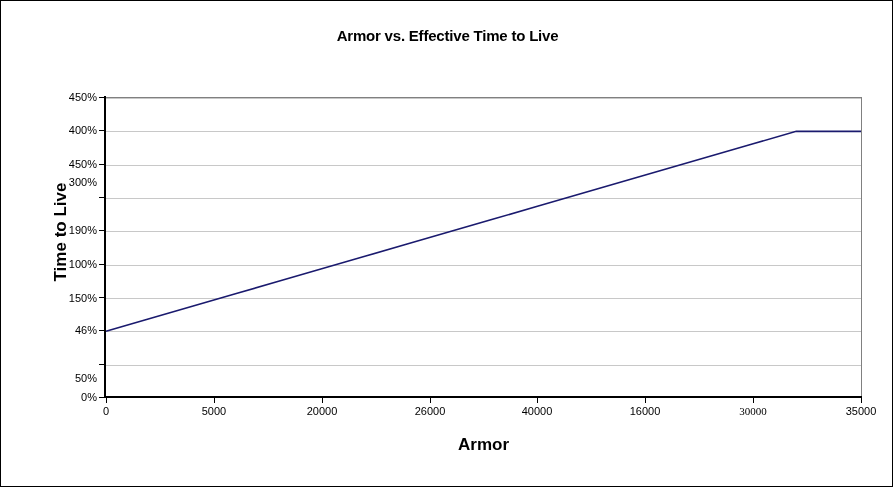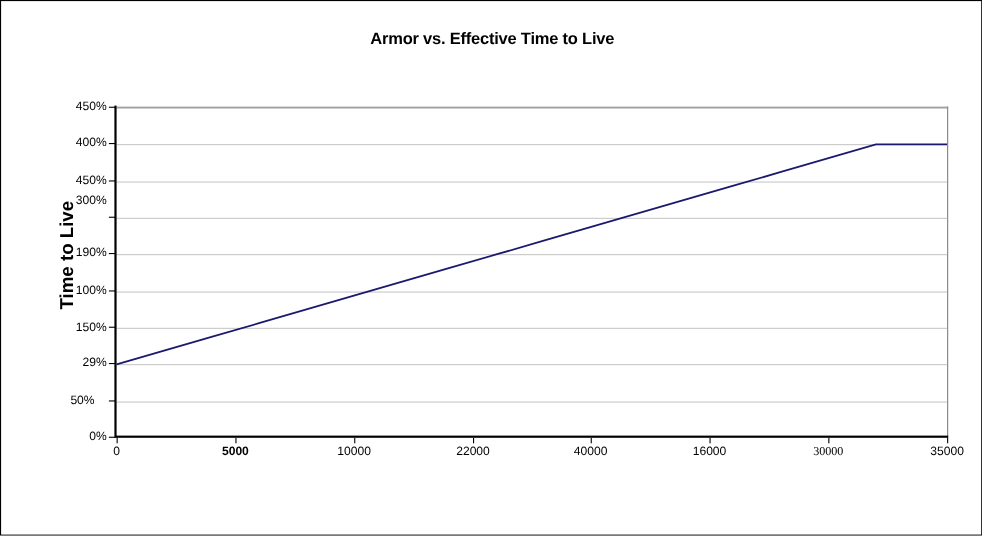--- a/index.html
+++ b/index.html
@@ -187,22 +187,22 @@
       <div class="y-tick-mark" style="top: 296px;"></div>
       <div class="y-tick-mark" style="top: 263px;"></div>
       <div class="y-tick-mark" style="top: 229px;"></div>
       <div class="y-tick-mark" style="top: 196px;"></div>
       <div class="y-tick-mark" style="top: 163px;"></div>
       <div class="y-tick-mark" style="top: 129px;"></div>
       <div class="y-tick-mark" style="top: 96px;"></div>
     </div>
   <div id="y-tick-labels">
       <div class="y-tick-label" style="top: 391px;">0%</div>
-      <div class="y-tick-label" style="top: 358px; text-align: center;">50%</div>
-      <div class="y-tick-label" style="top: 324px;">29%</div>
+      <div class="y-tick-label" style="top: 372px;">50%</div>
+      <div class="y-tick-label" style="top: 324px;">46%</div>
       <div class="y-tick-label" style="top: 292px;">150%</div>
       <div class="y-tick-label" style="top: 258px;">100%</div>
       <div class="y-tick-label" style="top: 224px;">190%</div>
       <div class="y-tick-label" style="top: 176px;">300%</div>
       <div class="y-tick-label" style="top: 158px;">450%</div>
       <div class="y-tick-label" style="top: 124px;">400%</div>
       <div class="y-tick-label" style="top: 91px;">450%</div>
     </div>
 
   <div id="x-ticks">
@@ -210,25 +210,26 @@
       <div class="x-tick-mark" style="left: 213px;"></div>
       <div class="x-tick-mark" style="left: 321px;"></div>
       <div class="x-tick-mark" style="left: 429px;"></div>
       <div class="x-tick-mark" style="left: 536px;"></div>
       <div class="x-tick-mark" style="left: 644px;"></div>
       <div class="x-tick-mark" style="left: 752px;"></div>
       <div class="x-tick-mark" style="left: 860px;"></div>
     </div>
   <div id="x-tick-labels">
       <div class="x-tick-label" style="left: 105px;">0</div>
-      <div class="x-tick-label" style="left: 213px; font-weight: bold;">5000</div>
-      <div class="x-tick-label" style="left: 321px;">10000</div>
-      <div class="x-tick-label" style="left: 429px;">22000</div>
+      <div class="x-tick-label" style="left: 213px;">5000</div>
+      <div class="x-tick-label" style="left: 321px;">20000</div>
+      <div class="x-tick-label" style="left: 429px;">26000</div>
       <div class="x-tick-label" style="left: 536px;">40000</div>
       <div class="x-tick-label" style="left: 644px;">16000</div>
       <div class="x-tick-label" style="left: 752px; font-family: Liberation Serif, serif;">30000</div>
       <div class="x-tick-label" style="left: 860px;">35000</div>
     </div>
 
+  <div id="x-axis-title">Armor</div>
 
   <div id="y-axis-title">Time to Live</div>
 
 </div>
 
 </body></html>

